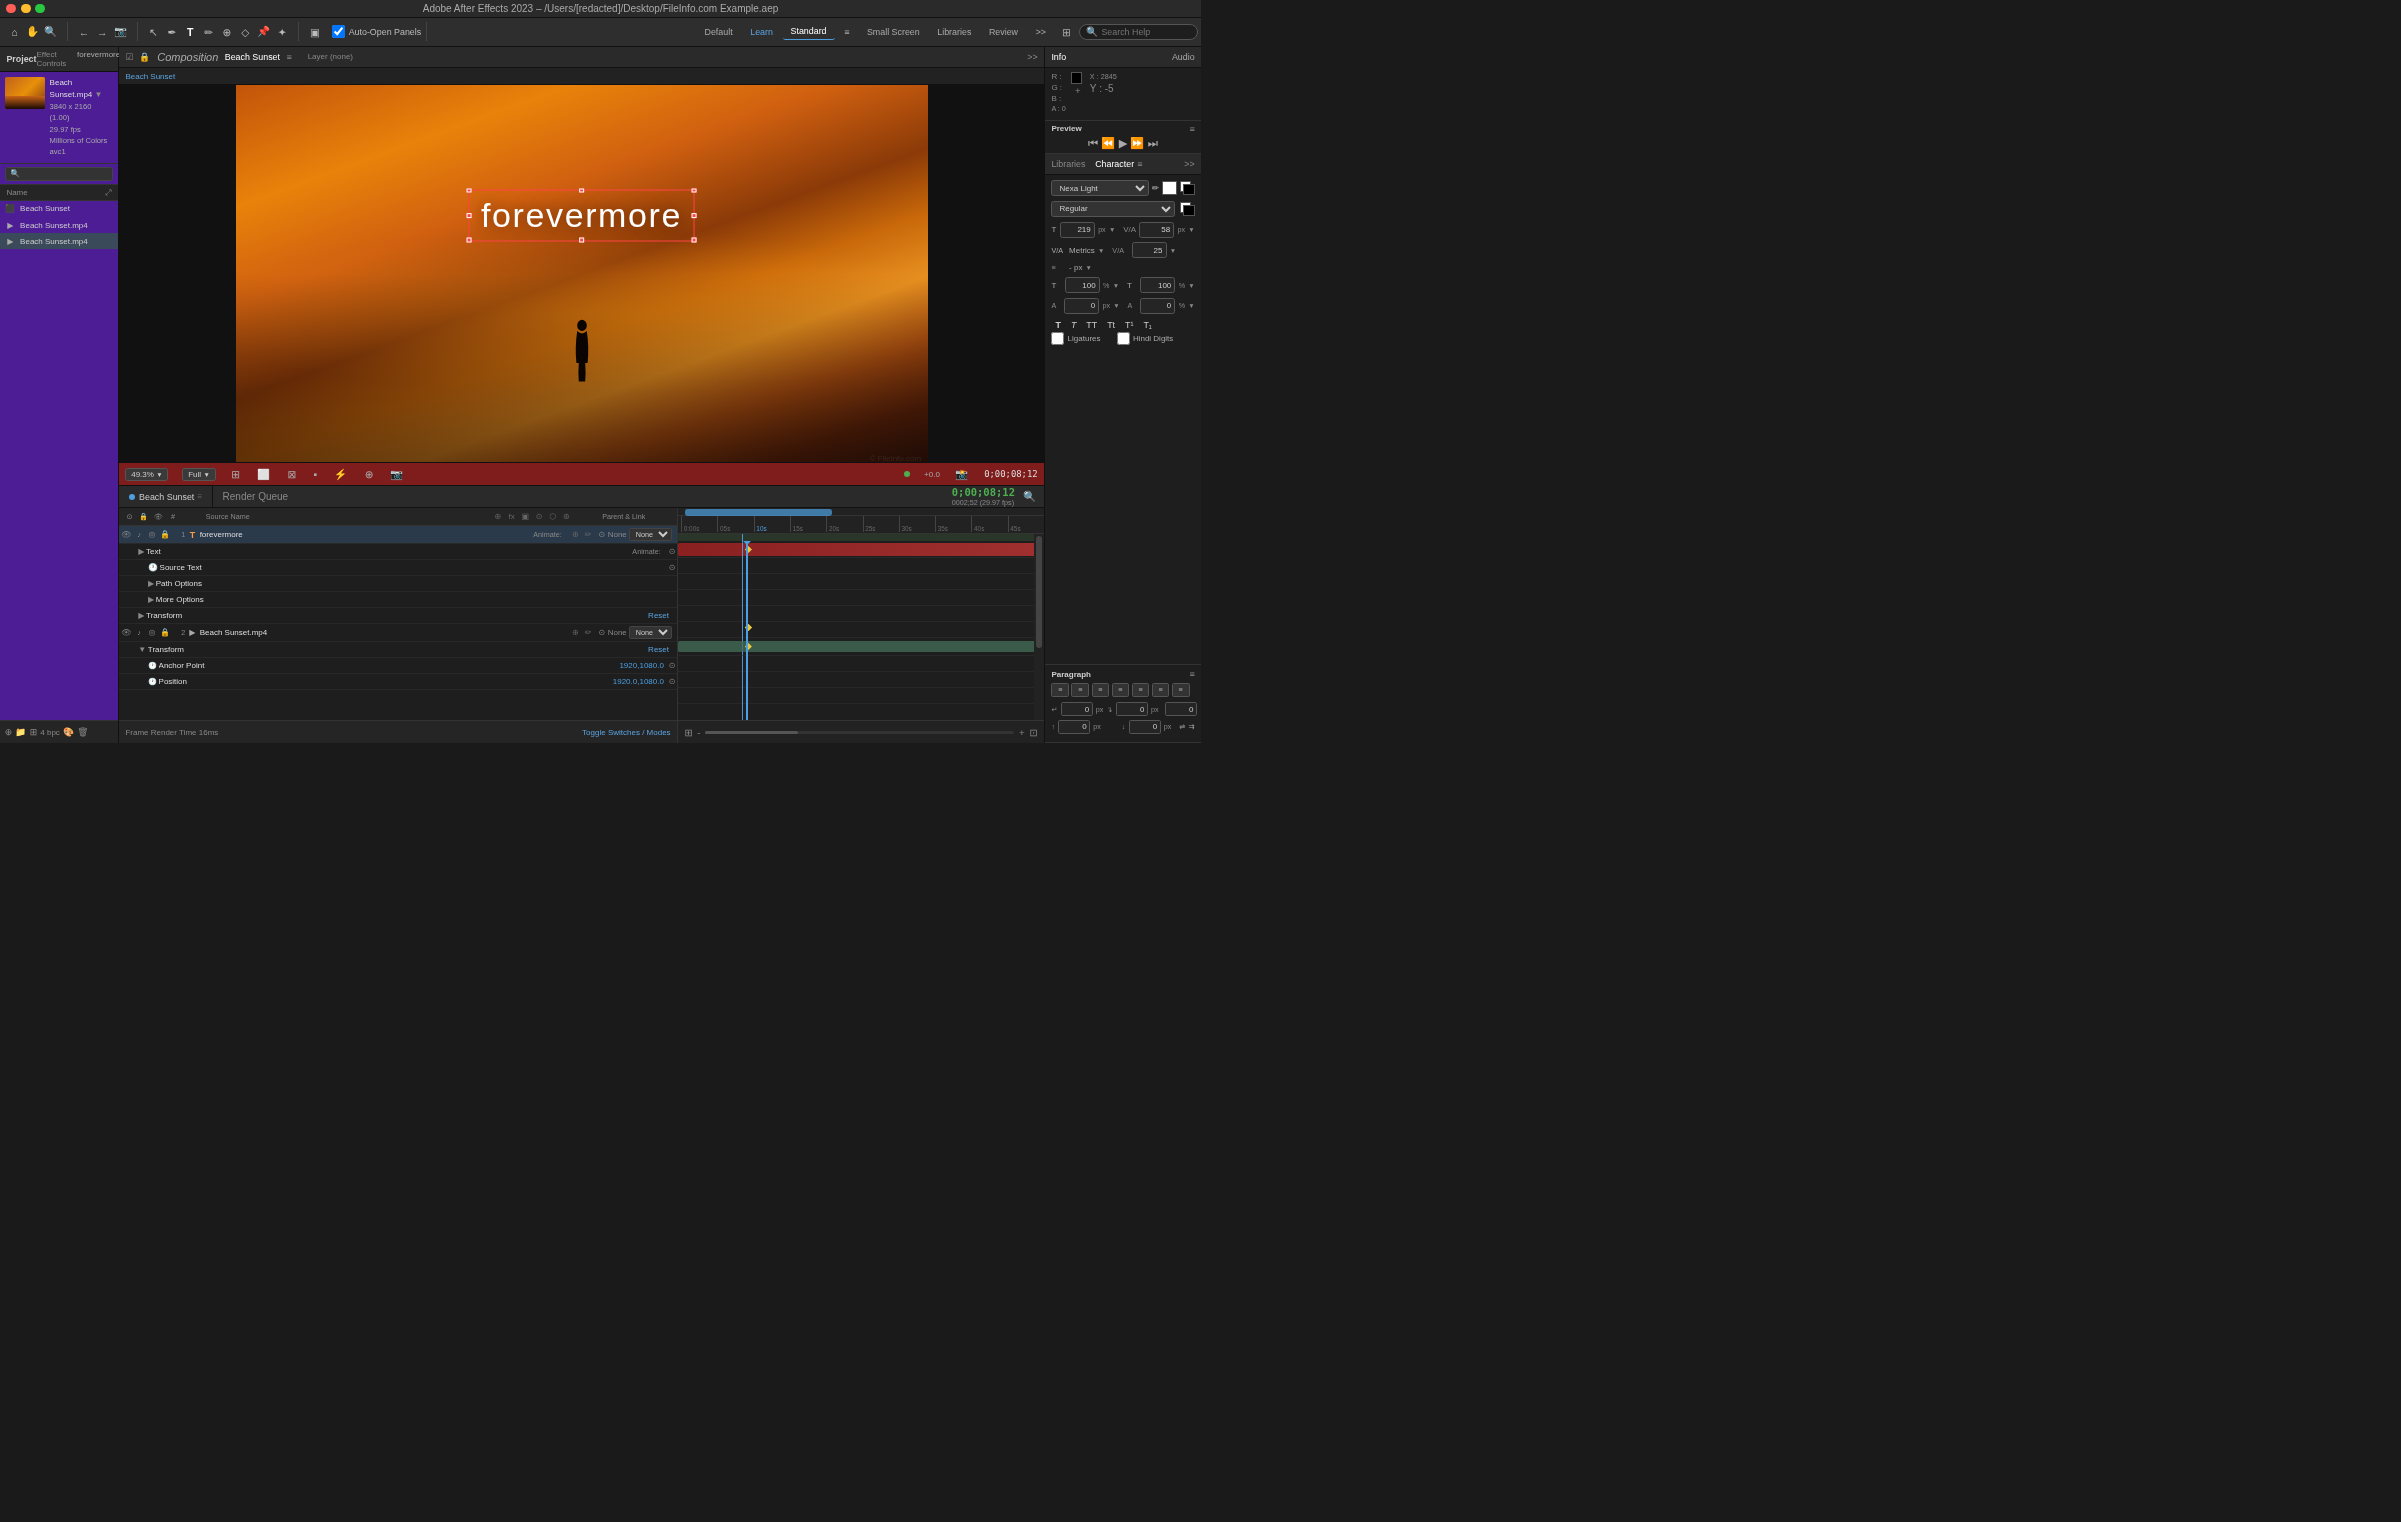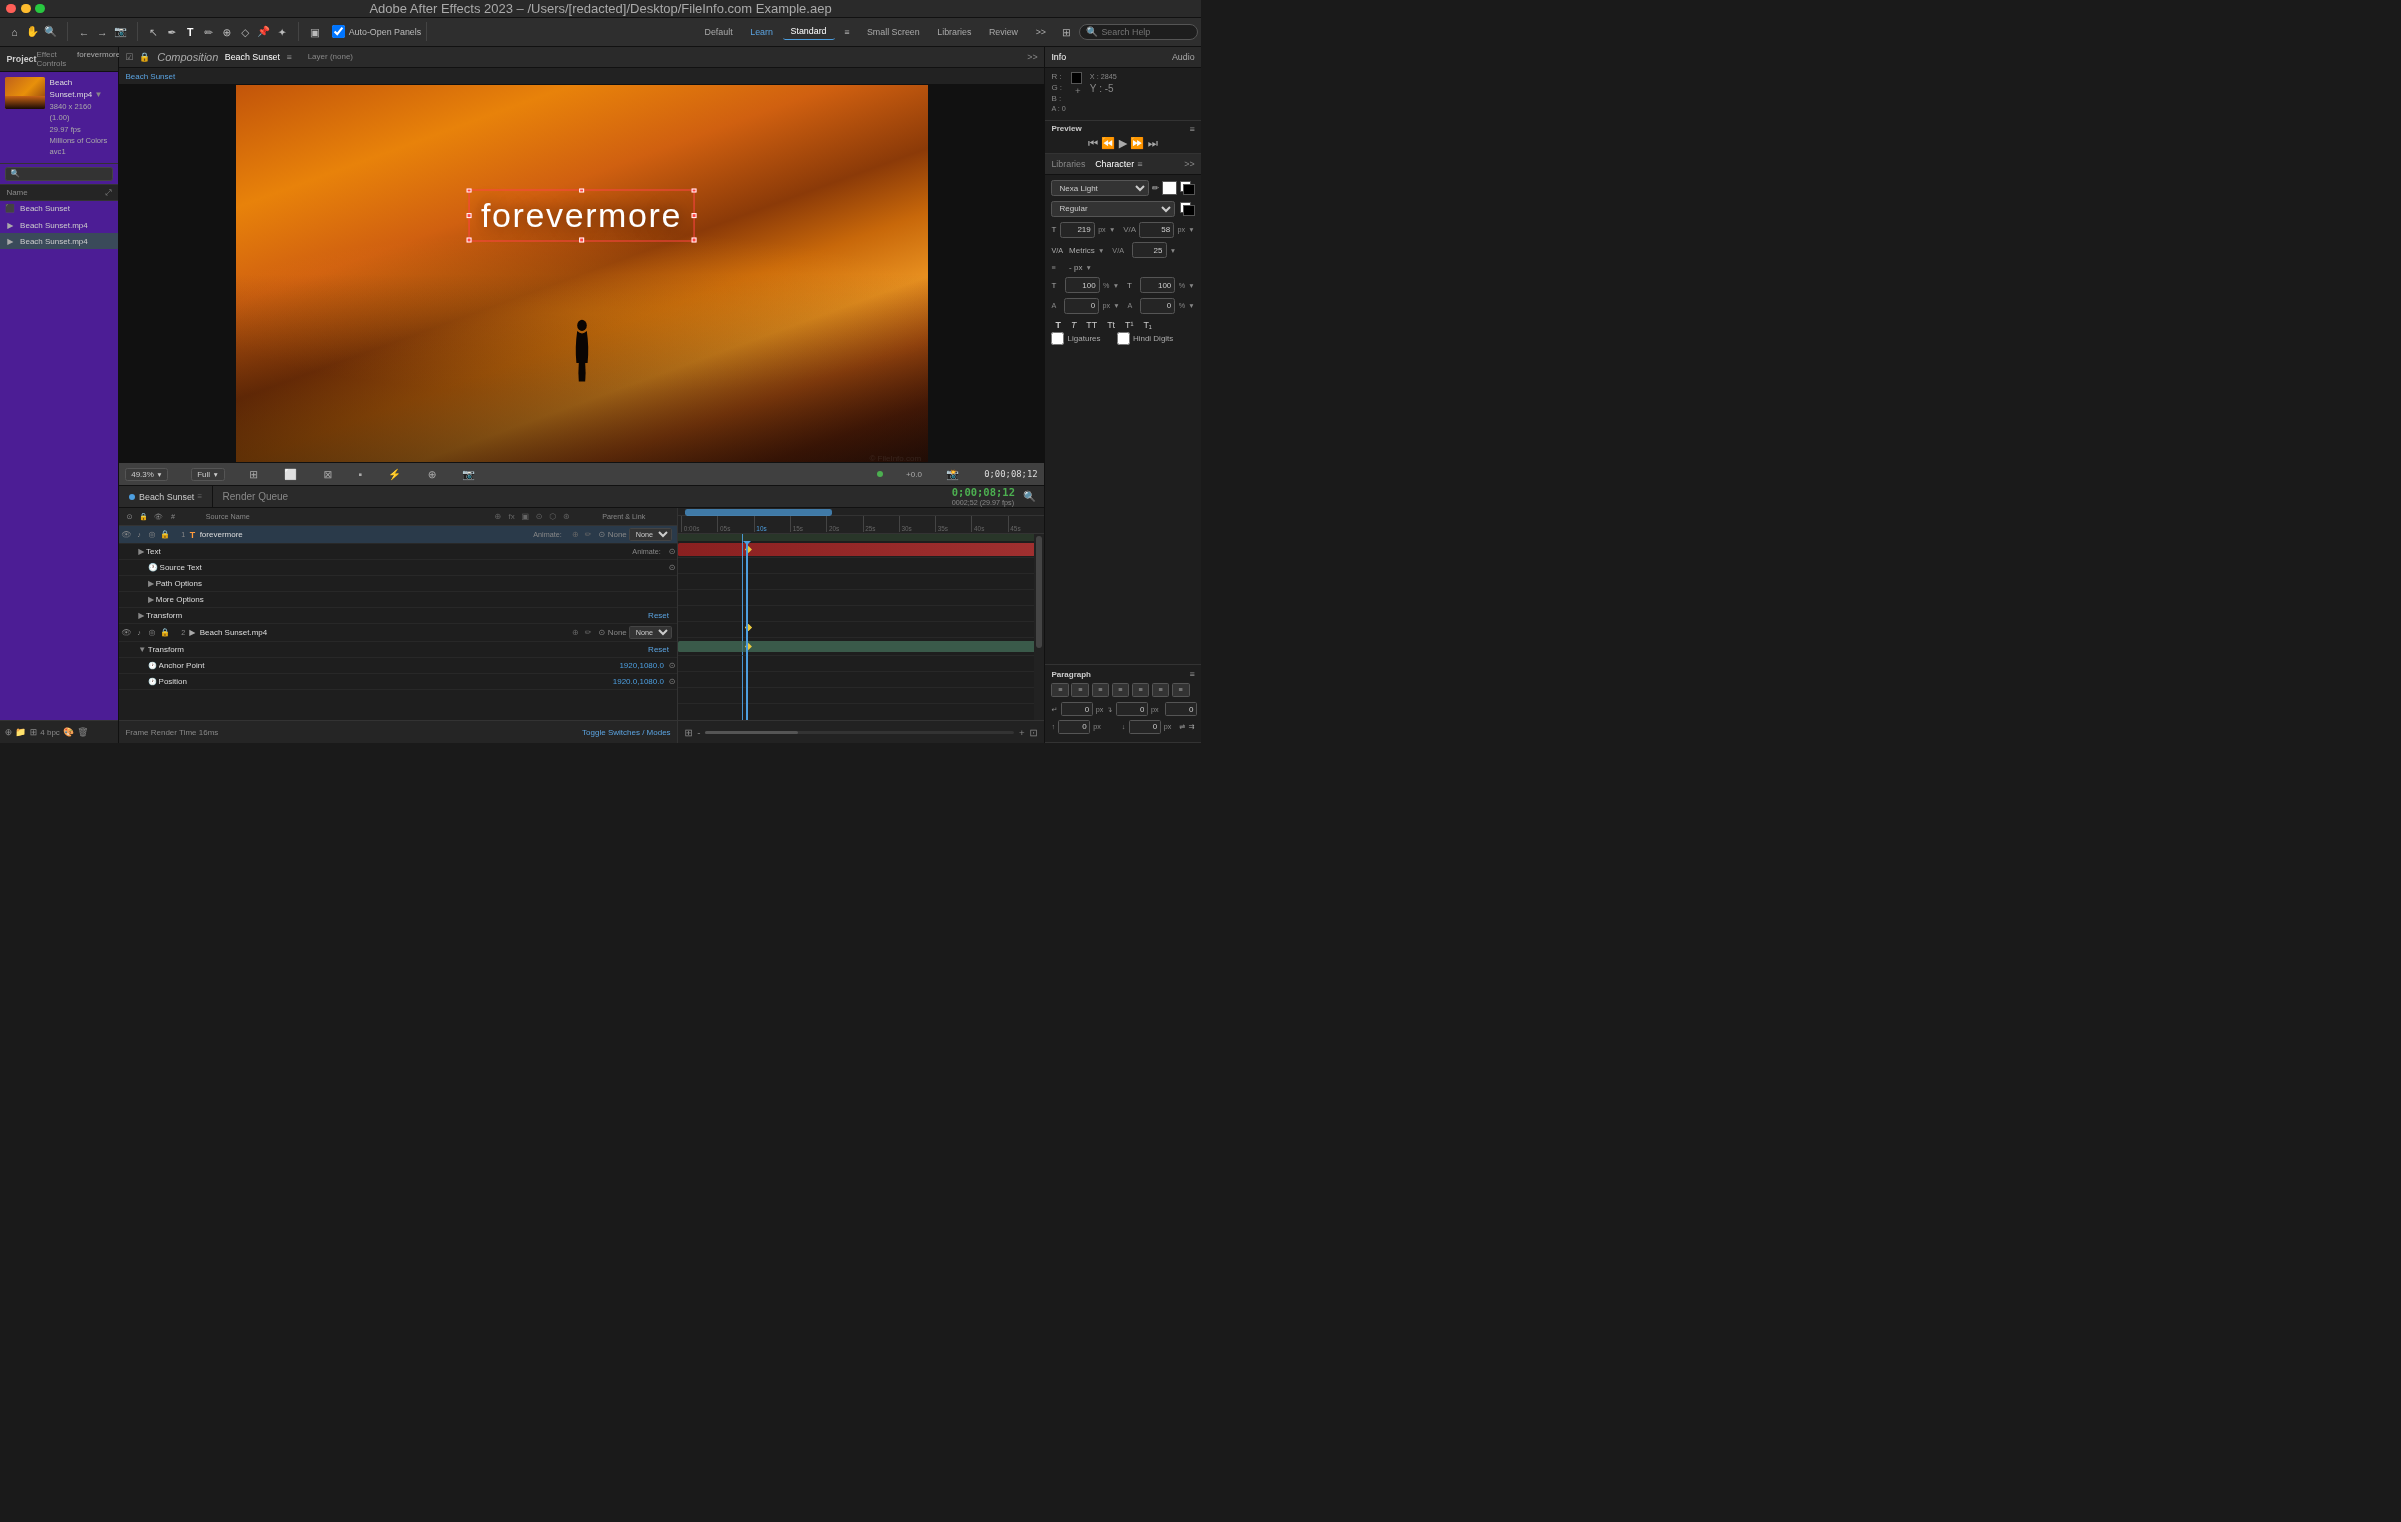--- a/index.html
+++ b/index.html
@@ -33,21 +33,21 @@
     .tb-btn {
       width: 9.7px; height: 9.7px;
       border-radius: 50%;
       border: none;
       cursor: pointer;
     }
     .tb-close { background: #ff5f57; }
     .tb-min { background: #febc2e; }
     .tb-max { background: #28c840; }
     .title-text {
-      font-size: 13px;
+      font-size: 10px;
       color: #aaa;
     }
 
     
     .menu-bar {
       background: #2e2e2e;
       height: 29px;
       display: flex;
       align-items: center;
       border-bottom: 0.8px solid #111;
@@ -373,26 +373,26 @@
     .sel-tr { top: -2.4px; right: -2.4px; }
     .sel-ml { top: 50%; left: -2.4px; transform: translateY(-50%); }
     .sel-mr { top: 50%; right: -2.4px; transform: translateY(-50%); }
     .sel-bl { bottom: -2.4px; left: -2.4px; }
     .sel-bc { bottom: -2.4px; left: 50%; transform: translateX(-50%); }
     .sel-br { bottom: -2.4px; right: -2.4px; }
 
     
     .viewer-controls {
       height: 22.5px;
-      background: #404040;
+      background: #7f1d1d;
       border-top: 0.8px solid #111;
       display: flex;
       align-items: center;
       padding: 0 6.4px;
-      gap: 23px;
+      gap: 14px;
     }
     .view-btn {
       font-size: 8px;
       color: #ccc;
       background: #3a3a3a;
       border: 0.8px solid #555;
       border-radius: 2.4px;
       padding: 0.8px 4.8px;
       cursor: pointer;
       display: flex; align-items: center; gap: 2.4px;

